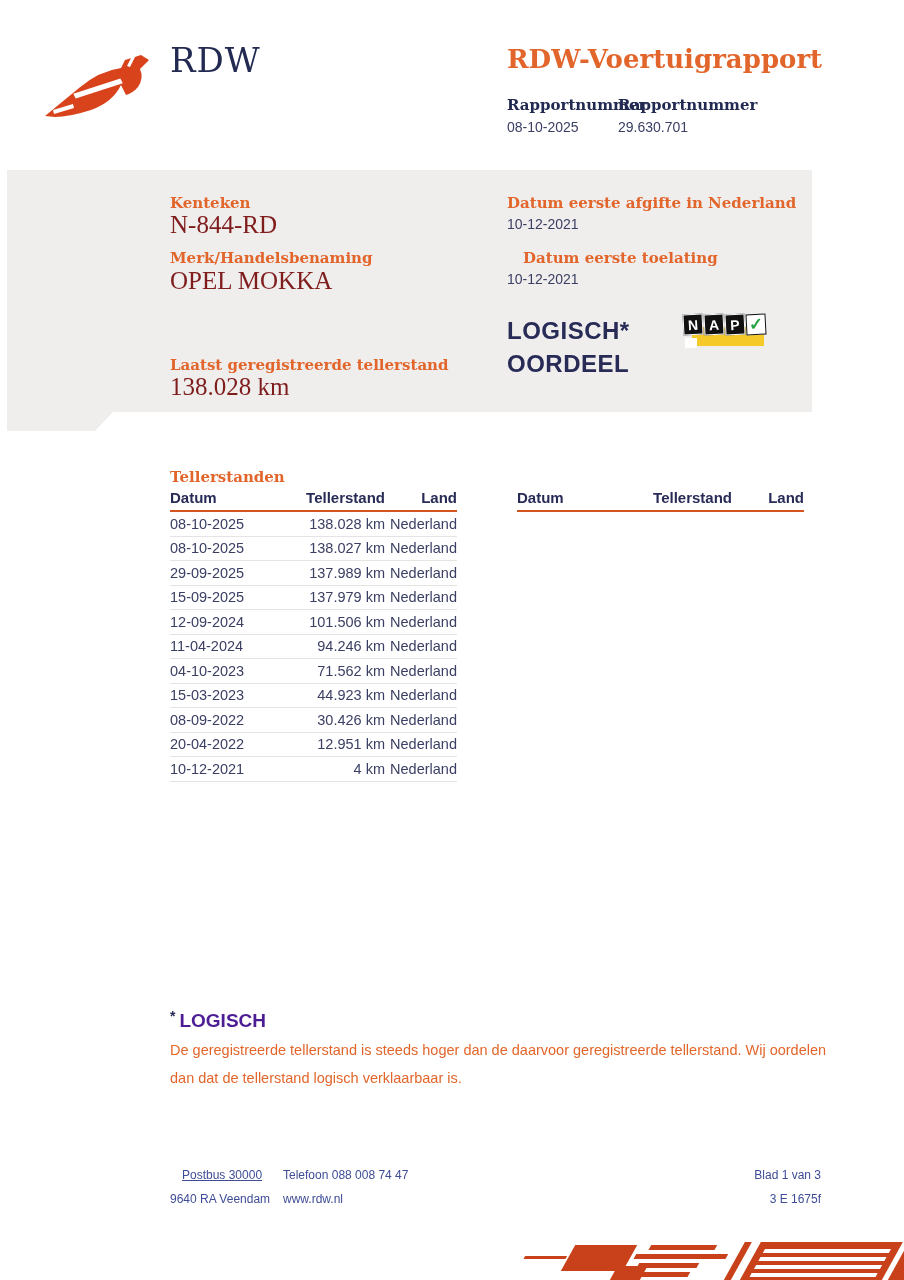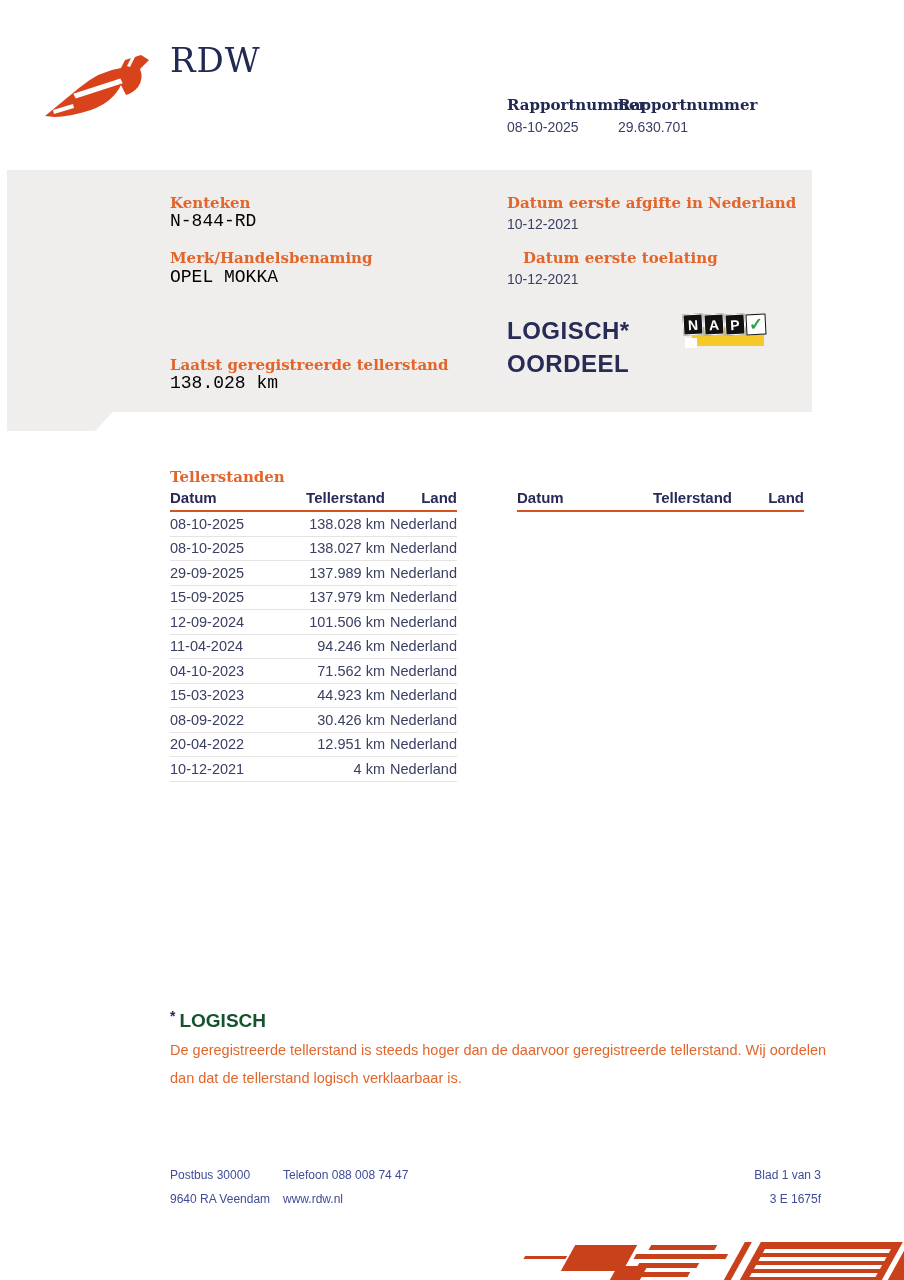--- a/index.html
+++ b/index.html
@@ -33,22 +33,22 @@
   .panel { left:0; top:170px; width:805px; height:242px; background:#F0EDED; }
   .panel-tab {
     left:0; top:412px; width:106px; height:19px; background:#F0EDED;
     clip-path: polygon(0 0, 100% 0, 83% 100%, 0 100%);
   }
   .field-label {
     font-family:"DejaVu Serif", serif; font-weight:bold;
     font-size:15px; color:#E2662B;
   }
   .field-big {
-    font-family:Liberation Mono, monospace;
-    font-size:18px; color:#000000;
+    font-family:Liberation Serif, serif;
+    font-size:25px; color:#7f1d1d;
   }
   .field-value { font-size:14px; color:#3A3F63; }
   .verdict-big {
     font-size:24px; font-weight:bold; color:#272B56; line-height:33px;
     letter-spacing:0.5px;
   }
 
   
   .nap { left:676px; top:312px; width:90px; height:42px; }
   .nap-yellow { position:absolute; left:9px; top:15px; width:72px; height:19px; background:#F5C928; }
@@ -78,21 +78,21 @@
   }
   .t-row {
     display:flex; font-size:14.5px; color:#3A3F63;
     height:24.5px; align-items:center; border-bottom:1px solid #E5E3E3;
   }
   .c0 { width:105px; text-align:left; }
   .c1 { width:110px; text-align:right; }
   .c2 { flex:1; text-align:right; }
 
   
-  .verdict-title { font-size:19px; font-weight:bold; color:#14532d; }
+  .verdict-title { font-size:19px; font-weight:bold; color:#4c1d95; }
   .verdict-star { font-size:14px; font-weight:bold; color:#272B56; vertical-align:6px; margin-right:4px; }
   .verdict-text {
     font-size:14.5px; color:#E2662B; line-height:28px; width:672px;
   }
 
   
   .foot { font-size:12px; color:#3F4C96; }
   .foot-right { text-align:right; width:120px; }
 
   
@@ -107,20 +107,21 @@
   <svg class="abs rdw-logo" width="112" height="82" viewBox="0 0 112 82">
     <path fill="#D8431C" d="M2 76 L36 48 Q56 31 78 28 L82 20 L98 15 L106 20 L97 29 Q101 38 95 47 Q90 53 83 55 L78 45 Q70 62 48 70 Q26 77 12 77 Z"></path>
     <path fill="#ffffff" d="M30 52 L78 40 L80 45 L32 57 Z" transform="rotate(-4 55 48)"></path>
     <path fill="#ffffff" d="M58 30 L64 18 L68 19 L62 31 Z"></path>
     <path fill="#ffffff" d="M70 28 L76 16 L80 17 L74 29 Z"></path>
     <path fill="#ffffff" d="M84 26 L90 14 L93 15 L87 27 Z"></path>
     <path fill="#ffffff" d="M10 70 L30 64 L31 68 L11 74 Z"></path>
   </svg>
 
   <div class="abs brand-word">RDW</div>
+  <div class="abs doc-title">RDW-Voertuigrapport</div>
 
   <div class="abs meta-label" style="left:500px; top:96px;">Rapportnummer</div>
   <div class="abs meta-label" style="left:611px; top:96px;">Rapportnummer</div>
   <div class="abs meta-value" style="left:500px; top:119px;">08-10-2025</div>
   <div class="abs meta-value" style="left:611px; top:119px;">29.630.701</div>
 
   <div class="abs panel"></div>
   <div class="abs panel-tab"></div>
 
   <div class="abs field-label" style="left:163px; top:194px;">Kenteken</div>
@@ -225,21 +226,21 @@
       <span class="c1">Tellerstand</span>
       <span class="c2">Land</span>
     </div>
   </div>
 
   <div class="abs" style="left:163px; top:1008px;">
     <span class="verdict-star">*</span><span class="verdict-title">LOGISCH</span>
   </div>
   <div class="abs verdict-text" style="left:163px; top:1036px;">De geregistreerde tellerstand is steeds hoger dan de daarvoor geregistreerde tellerstand. Wij oordelen dan dat de tellerstand logisch verklaarbaar is.</div>
 
-  <div class="abs foot" style="left:163px; top:1168px;">Postbus 30000</div>
+  <div class="abs foot" style="left:175px; top:1168px;text-decoration:underline;">Postbus 30000</div>
   <div class="abs foot" style="left:163px; top:1192px;">9640 RA Veendam</div>
   <div class="abs foot" style="left:276px; top:1168px;">Telefoon 088 008 74 47</div>
   <div class="abs foot" style="left:276px; top:1192px;">www.rdw.nl</div>
   <div class="abs foot foot-right" style="left:694px; top:1168px;">Blad 1 van 3</div>
   <div class="abs foot foot-right" style="left:694px; top:1192px;">3 E 1675f</div>
 
   <svg class="abs stripes" width="400" height="40" viewBox="0 0 400 40">
     <g fill="#C8411B" transform="translate(22,0) skewX(-29)">
       <rect x="0" y="16" width="42" height="3"></rect>
       <rect x="44" y="5" width="62" height="26"></rect>

